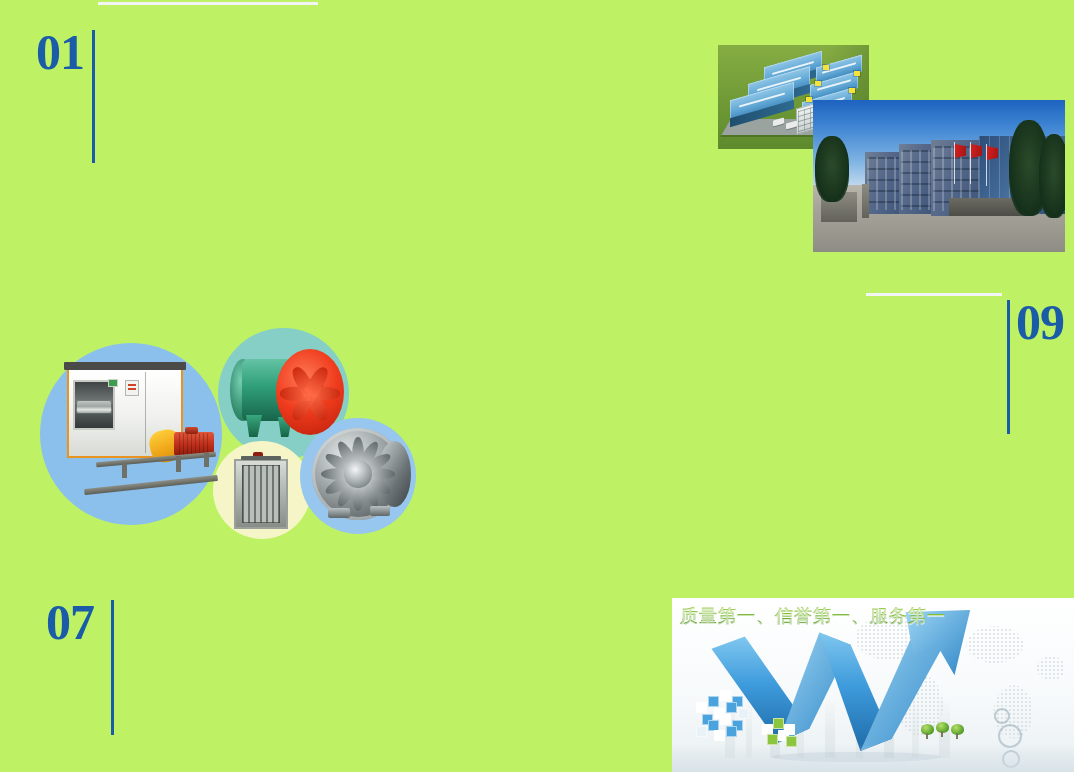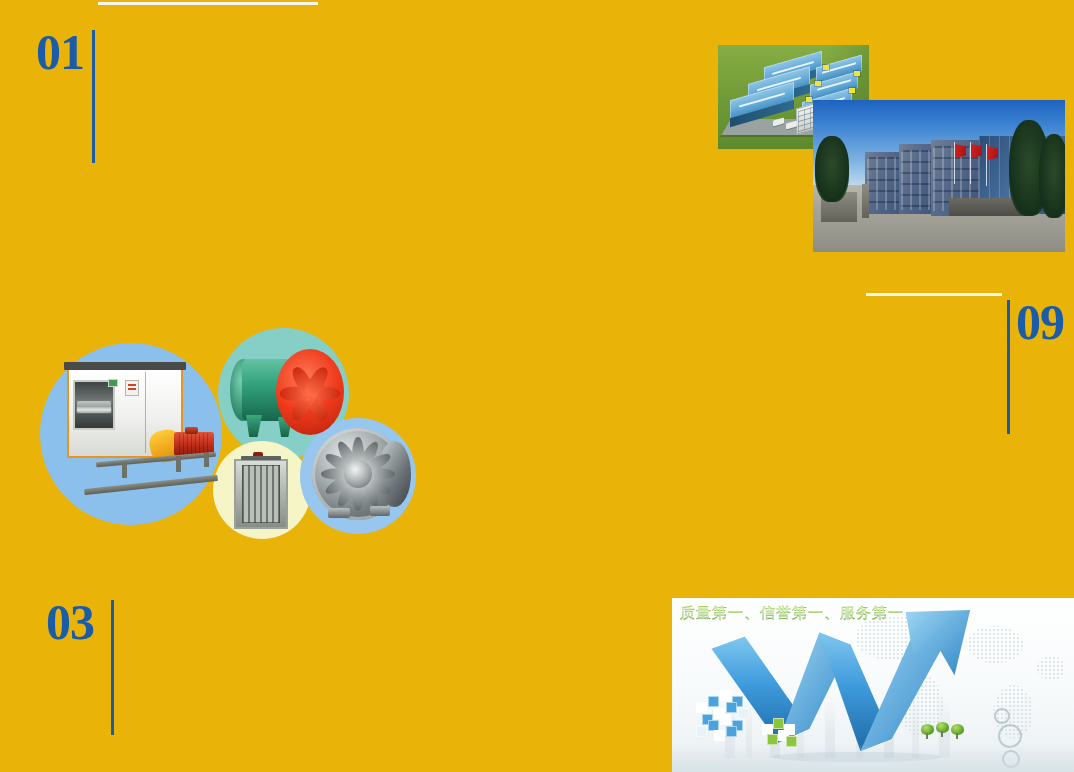--- a/index.html
+++ b/index.html
@@ -7,21 +7,21 @@
     padding: 0;
     background: #ffffff;
   }
   body {
     font-family: "Liberation Serif", serif;
   }
   #page {
     position: relative;
     width: 1074px;
     height: 772px;
-    background: #eab308;
+    background: #bef264;
     overflow: hidden;
   }
 
   
   .sec-num {
     position: absolute;
     font-family: "Liberation Serif", serif;
     font-weight: bold;
     font-size: 50px;
     line-height: 1;
@@ -381,21 +381,21 @@
         #d6dee1 44% 46%, transparent 46% 52%,
         #c8d2d6 52% 55%, transparent 55% 60%,
         #d6dee1 60% 62%, transparent 62% 68%,
         #cfd8dc 68% 71%, transparent 71% 100%);
     -webkit-mask-image: linear-gradient(to top, #000 40%, transparent 100%);
     mask-image: linear-gradient(to top, #000 40%, transparent 100%);
   }
   .bn-slogan {
     position: absolute;
     font-family: "DejaVu Sans", "Liberation Sans", sans-serif;
-    font-size: 15px;
+    font-size: 18px;
     font-weight: bold;
     letter-spacing: 1px;
     white-space: nowrap;
     background: linear-gradient(180deg,#b7d96a 0%, #7fbb3a 45%, #4e8f22 100%);
     -webkit-background-clip: text;
     background-clip: text;
     color: transparent;
     text-shadow: 0 1px 0 rgba(255,255,255,.6);
   }
   
@@ -592,21 +592,21 @@
     <div class="mf-blade" style="transform:rotate(210deg);"></div>
     <div class="mf-blade" style="transform:rotate(240deg);"></div>
     <div class="mf-blade" style="transform:rotate(270deg);"></div>
     <div class="mf-blade" style="transform:rotate(300deg);"></div>
     <div class="mf-blade" style="transform:rotate(330deg);"></div>
     <div class="mf-cone" style="left:32px; top:32px; width:28px; height:28px;"></div>
     <div class="mf-foot" style="left:16px; top:80px; width:22px; height:10px;"></div>
     <div class="mf-foot" style="left:58px; top:78px; width:20px; height:10px;"></div>
   </div>
 
-  <div class="sec-num" style="left:46px; top:597px;">03</div>
+  <div class="sec-num" style="left:46px; top:597px;">07</div>
   <div class="sec-rule" style="left:111px; top:600px; height:135px;"></div>
 
   <div class="banner" style="left:672px; top:598px; width:402px; height:174px;">
 
     <div class="bn-map"></div>
     <div class="bn-skyline"></div>
 
     <svg class="bn-arrow" viewBox="0 0 320 150" preserveAspectRatio="none">
       <defs>
         <linearGradient id="agA" x1="0" y1="0" x2="0" y2="1">

